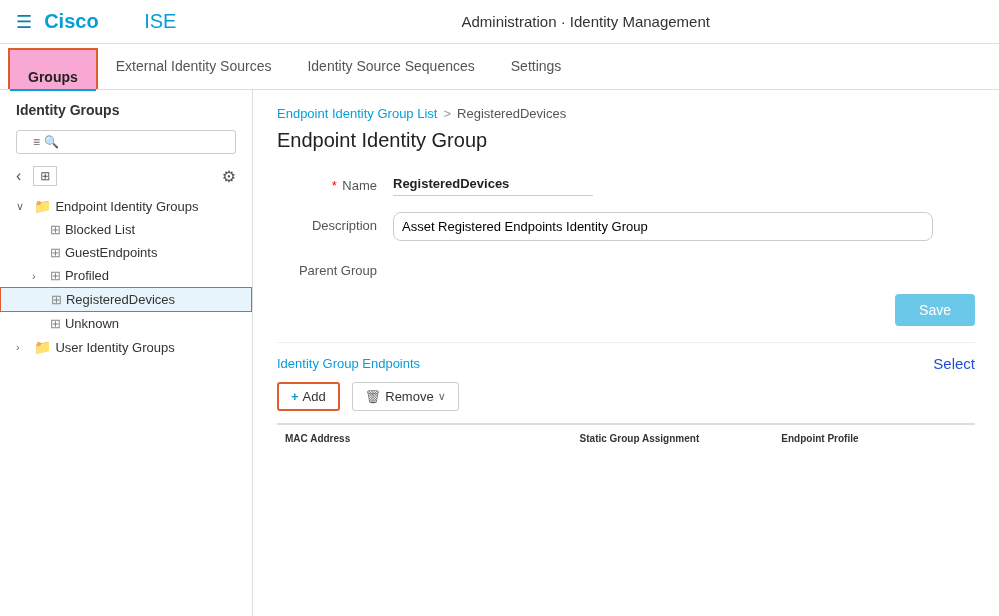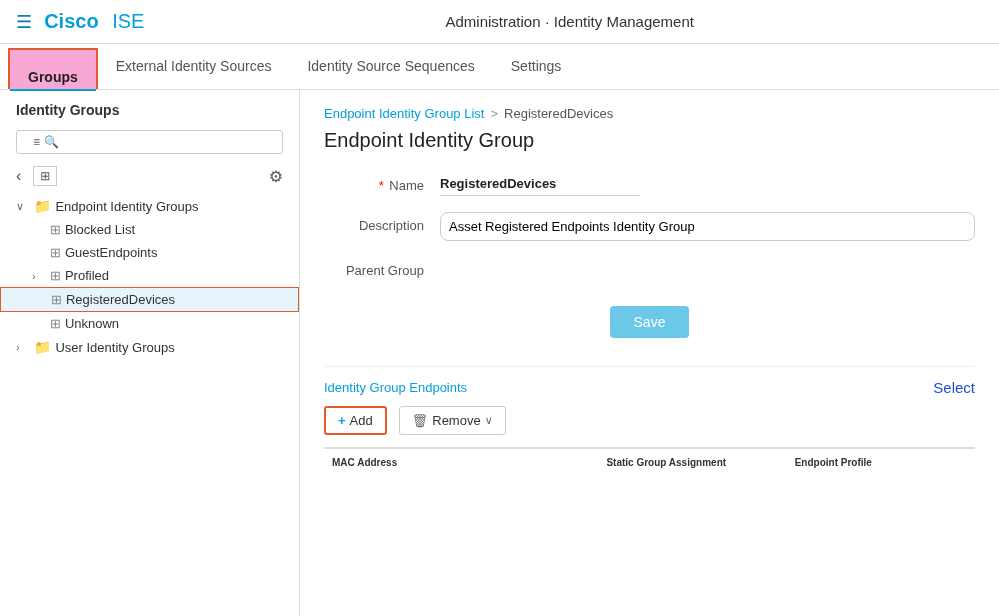--- a/index.html
+++ b/index.html
@@ -9,21 +9,21 @@
     .top-bar {
       display: flex;
       align-items: center;
       height: 44px;
       background: #fff;
       border-bottom: 1px solid #ddd;
       padding: 0 16px;
       gap: 12px;
     }
     .hamburger-icon { color: #0c7ea8; font-size: 18px; cursor: pointer; }
-    .logo { display: flex; align-items: center; gap: 4px; }
+    .logo { display: flex; align-items: center; gap: 20px; }
     .logo-cisco { color: #049fd9; font-size: 20px; font-weight: bold; }
     .logo-ise { color: #049fd9; font-size: 20px; }
     .top-title {
       flex: 1;
       text-align: center;
       font-size: 15px;
       color: #333;
       font-weight: normal;
     }
 
@@ -67,21 +67,21 @@
     }
 
     
     .main-layout {
       display: flex;
       height: calc(616px - 44px - 46px);
     }
 
     
     .sidebar {
-      width: 300px;
+      width: 253px;
       border-right: 1px solid #ddd;
       padding: 12px 0;
       overflow-y: auto;
       flex-shrink: 0;
     }
     .sidebar-title {
       font-weight: bold;
       font-size: 14px;
       padding: 0 16px 8px 16px;
     }
@@ -181,22 +181,22 @@
       border: 1px solid #ccc;
       padding: 6px 8px;
       width: 540px;
       outline: none;
       border-radius: 8px;
     }
 
     
     .save-section {
       display: flex;
-      justify-content: center;
-      margin: 28px 0;
+      justify-content: flex-end;
+      margin: 16px 0;
     }
     .save-btn {
       background: #6bc8e8;
       color: #fff;
       border: none;
       padding: 8px 24px;
       font-size: 14px;
       border-radius: 4px;
       cursor: pointer;
     }

